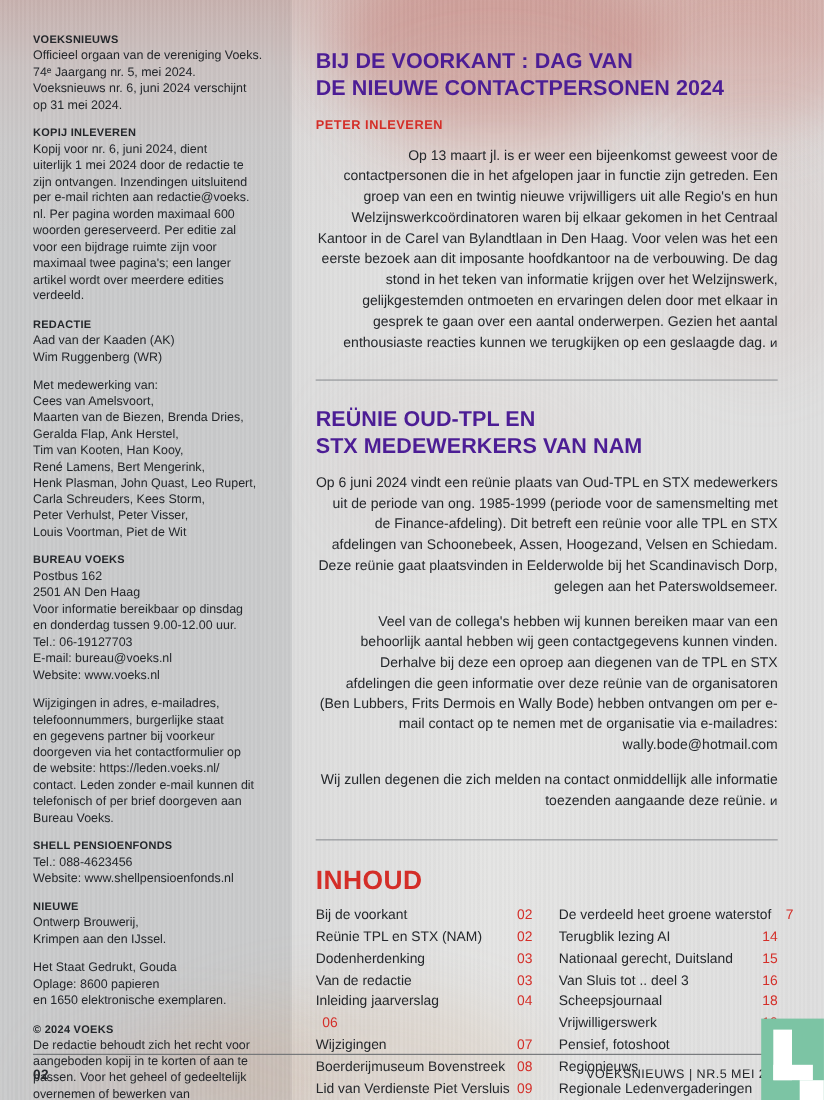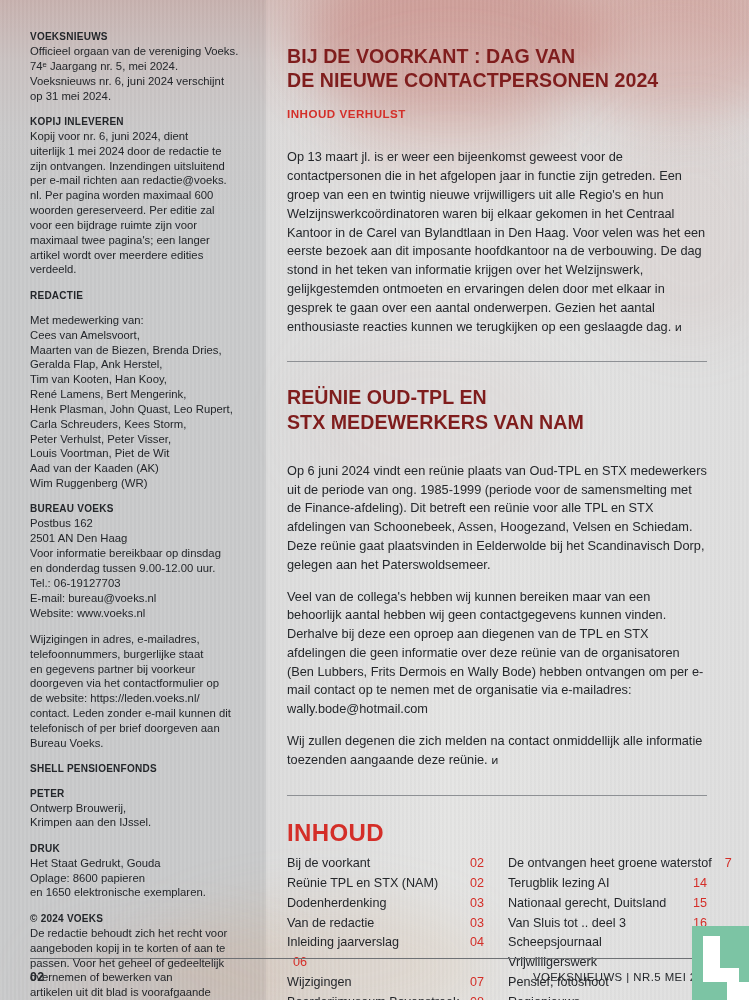--- a/index.html
+++ b/index.html
@@ -75,41 +75,41 @@
   .colo-sub { margin-top: 11px; }
 
   
   .content {
     position: absolute;
     left: 287px;
     top: 44px;
     width: 420px;
   }
   .article-title {
-    color: #7f1d1d;
+    color: #4c1d95;
     font-size: 19.6px;
     font-weight: bold;
     line-height: 1.235;
     letter-spacing: 0.05px;
     margin: 0;
     white-space: pre-line;
   }
   .byline {
     color: #d42e28;
     font-size: 11.6px;
     font-weight: bold;
     letter-spacing: 0.5px;
     margin: 15px 0 0 0;
   }
   .para {
     color: #24272b;
     font-size: 12.75px;
     line-height: 1.475;
-    margin: 28px 0 0 0;
-    text-align: left;
+    margin: 12px 0 0 0;
+    text-align: right;
   }
   .para + .para { margin-top: 13px; }
   .endmark {
     font-family: "DejaVu Sans", sans-serif;
     font-size: 11px;
     letter-spacing: 0;
   }
   .rule {
     height: 1px;
     background: #8d9094;
@@ -247,32 +247,32 @@
 nl. Per pagina worden maximaal 600
 woorden gereserveerd. Per editie zal
 voor een bijdrage ruimte zijn voor
 maximaal twee pagina's; een langer
 artikel wordt over meerdere edities
 verdeeld.</div>
   </div>
 
   <div class="colo-block">
     <div class="colo-head">REDACTIE</div>
+    <div class="colo-body">Aad van der Kaaden (AK)
+Wim Ruggenberg (WR)</div>
     <div class="colo-body colo-sub">Met medewerking van:
 Cees van Amelsvoort,
 Maarten van de Biezen, Brenda Dries,
 Geralda Flap, Ank Herstel,
 Tim van Kooten, Han Kooy,
 René Lamens, Bert Mengerink,
 Henk Plasman, John Quast, Leo Rupert,
 Carla Schreuders, Kees Storm,
 Peter Verhulst, Peter Visser,
 Louis Voortman, Piet de Wit</div>
-    <div class="colo-body">Aad van der Kaaden (AK)
-Wim Ruggenberg (WR)</div>
   </div>
 
   <div class="colo-block">
     <div class="colo-head">BUREAU VOEKS</div>
     <div class="colo-body">Postbus 162
 2501 AN Den Haag
 Voor informatie bereikbaar op dinsdag
 en donderdag tussen 9.00-12.00 uur.
 Tel.: 06-19127703
 E-mail: bureau@voeks.nl
@@ -285,30 +285,31 @@
 en gegevens partner bij voorkeur
 doorgeven via het contactformulier op
 de website: https://leden.voeks.nl/
 contact. Leden zonder e-mail kunnen dit
 telefonisch of per brief doorgeven aan
 Bureau Voeks.</div>
   </div>
 
   <div class="colo-block">
     <div class="colo-head">SHELL PENSIOENFONDS</div>
-  </div>
-
-  <div class="colo-block">
-    <div class="colo-head">PETER</div>
+    <div class="colo-body">Tel.: 088-4623456
+Website: www.shellpensioenfonds.nl</div>
+  </div>
+
+  <div class="colo-block">
+    <div class="colo-head">NIEUWE</div>
     <div class="colo-body">Ontwerp Brouwerij,
 Krimpen aan den IJssel.</div>
   </div>
 
   <div class="colo-block">
-    <div class="colo-head">DRUK</div>
     <div class="colo-body">Het Staat Gedrukt, Gouda
 Oplage: 8600 papieren
 en 1650 elektronische exemplaren.</div>
   </div>
 
   <div class="colo-block">
     <div class="colo-head">© 2024 VOEKS</div>
     <div class="colo-body">De redactie behoudt zich het recht voor
 aangeboden kopij in te korten of aan te
 passen. Voor het geheel of gedeeltelijk
@@ -318,21 +319,21 @@
 
   </div>
 
 </div>
 
 <div class="content">
 
   <article>
     <h1 class="article-title">BIJ DE VOORKANT : DAG VAN
 DE NIEUWE CONTACTPERSONEN 2024</h1>
-    <div class="byline">INHOUD VERHULST</div>
+    <div class="byline">PETER INLEVEREN</div>
     <p class="para"><span>Op 13 maart jl. is er weer een bijeenkomst geweest voor de contactpersonen die in het afgelopen jaar in functie zijn getreden. Een groep van een en twintig nieuwe vrijwilligers uit alle Regio's en hun Welzijnswerkcoördinatoren waren bij elkaar gekomen in het Centraal Kantoor in de Carel van Bylandtlaan in Den Haag. Voor velen was het een eerste bezoek aan dit imposante hoofdkantoor na de verbouwing. De dag stond in het teken van informatie krijgen over het Welzijnswerk, gelijkgestemden ontmoeten en ervaringen delen door met elkaar in gesprek te gaan over een aantal onderwerpen. Gezien het aantal enthousiaste reacties kunnen we terugkijken op een geslaagde dag.</span> <span class="endmark">и</span></p>
   </article>
 
   <hr class="rule sec-gap-top sec-gap-bot">
 
   <article>
     <h1 class="article-title">REÜNIE OUD-TPL EN
 STX MEDEWERKERS VAN NAM</h1>
     <p class="para">Op 6 juni 2024 vindt een reünie plaats van Oud-TPL en STX medewerkers uit de periode van ong. 1985-1999 (periode voor de samensmelting met de Finance-afdeling). Dit betreft een reünie voor alle TPL en STX afdelingen van Schoonebeek, Assen, Hoogezand, Velsen en Schiedam. Deze reünie gaat plaatsvinden in Eelderwolde bij het Scandinavisch Dorp, gelegen aan het Paterswoldsemeer.</p>
     <p class="para">Veel van de collega's hebben wij kunnen bereiken maar van een behoorlijk aantal hebben wij geen contactgegevens kunnen vinden. Derhalve bij deze een oproep aan diegenen van de TPL en STX afdelingen die geen informatie over deze reünie van de organisatoren (Ben Lubbers, Frits Dermois en Wally Bode) hebben ontvangen om per e-mail contact op te nemen met de organisatie via e-mailadres: wally.bode@hotmail.com</p>
@@ -377,21 +378,21 @@
             <span class="toc-page">08</span>
           </div>
         <div class="toc-row">
             <span class="toc-label">Lid van Verdienste Piet Versluis</span>
             <span class="toc-page">09</span>
           </div>
 
       </div>
       <div class="toc-col toc-col-b">
         <div class="toc-row">
-            <span class="toc-label">De ontvangen heet groene waterstof</span>
+            <span class="toc-label">De verdeeld heet groene waterstof</span>
             <span class="toc-page">7</span>
           </div>
         <div class="toc-row">
             <span class="toc-label">Terugblik lezing AI</span>
             <span class="toc-page">14</span>
           </div>
         <div class="toc-row">
             <span class="toc-label">Nationaal gerecht, Duitsland</span>
             <span class="toc-page">15</span>
           </div>

